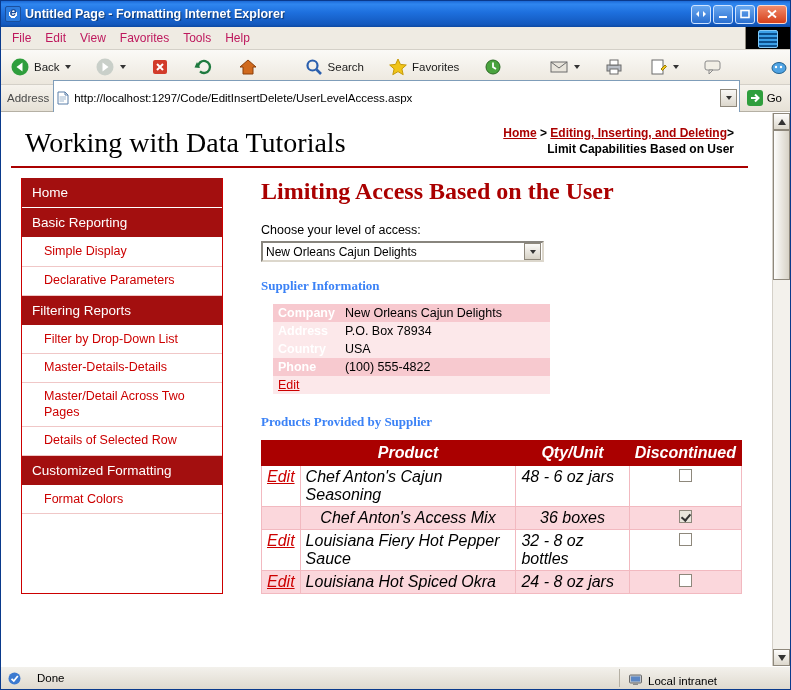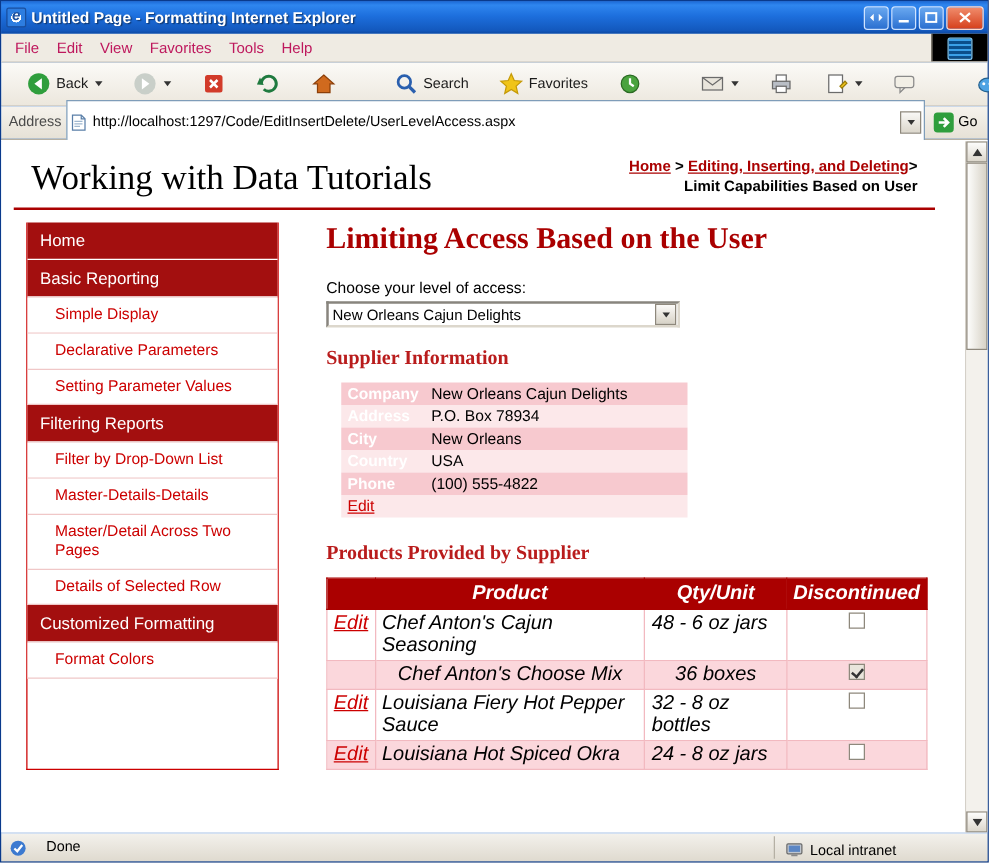--- a/index.html
+++ b/index.html
@@ -125,21 +125,21 @@
     border: 1px solid #7fc7f5;
     border-radius: 2px;
   }
 
   
   .toolbar {
     height: 34px;
     background: linear-gradient(to bottom, #fbfaf7, #ece7dd);
     display: flex;
     align-items: center;
-    padding: 0 16px;
+    padding: 0 5px;
     border-bottom: 1px solid #d4d0c8;
     flex: none;
     gap: 16px;
   }
   .tb-item {
     display: flex;
     align-items: center;
     gap: 4px;
     padding: 2px 4px;
     font-size: 11.5px;
@@ -386,23 +386,23 @@
     background: linear-gradient(to bottom, #fbfaf8, #d7d2c6);
     border: 1px solid #8e887c;
     display: flex;
     align-items: center;
     justify-content: center;
     box-sizing: border-box;
     flex: none;
   }
   h2.section-h2 {
     font-family: "Liberation Serif", serif;
-    font-size: 16px;
+    font-size: 13px;
     font-weight: bold;
-    color: #b91c1c;
+    color: #3b82f6;
     margin: 16px 0 10px 0;
   }
 
   table.detail {
     border-collapse: collapse;
     margin-bottom: 20px;
     font-size: 12.5px;
     margin-left: 12px;
   }
   table.detail td {
@@ -686,21 +686,20 @@
           </div>
         </div>
 
         <div class="layout">
 
           <div class="sidebar">
             <div class="nav-main">Home</div>
             <div class="nav-main">Basic Reporting</div>
             <div class="nav-sub">Simple Display</div>
             <div class="nav-sub">Declarative Parameters</div>
-            <div class="nav-sub">Setting Parameter Values</div>
             <div class="nav-main">Filtering Reports</div>
             <div class="nav-sub">Filter by Drop-Down List</div>
             <div class="nav-sub">Master-Details-Details</div>
             <div class="nav-sub">Master/Detail Across Two Pages</div>
             <div class="nav-sub">Details of Selected Row</div>
             <div class="nav-main">Customized Formatting</div>
             <div class="nav-sub">Format Colors</div>
           </div>
 
           <div class="main">
@@ -719,24 +718,20 @@
             <table class="detail">
               <tbody>
                   <tr class="alt">
                 <td class="hdr">Company</td>
                 <td class="val">New Orleans Cajun Delights</td>
               </tr>
               <tr class="norm">
                 <td class="hdr">Address</td>
                 <td class="val">P.O. Box 78934</td>
               </tr>
-              <tr class="alt">
-                <td class="hdr">City</td>
-                <td class="val">New Orleans</td>
-              </tr>
               <tr class="norm">
                 <td class="hdr">Country</td>
                 <td class="val">USA</td>
               </tr>
               <tr class="alt">
                 <td class="hdr">Phone</td>
                 <td class="val">(100) 555-4822</td>
               </tr>
               <tr>
                 <td class="cmd" colspan="2" style="background:#fce8ea">
@@ -757,21 +752,21 @@
                 <th style="width:100px">Discontinued</th>
               </tr>
               <tr class="r-even">
                 <td><a href="#" class="lnk">Edit</a></td>
                 <td>Chef Anton's Cajun Seasoning</td>
                 <td>48 - 6 oz jars</td>
                 <td class="center"><span class="chk"></span></td>
               </tr>
               <tr class="r-odd">
                 <td><a href="#" class="lnk"></a></td>
-                <td class="center">Chef Anton's Choose Mix</td>
+                <td class="center">Chef Anton's Access Mix</td>
                 <td class="center">36 boxes</td>
                 <td class="center"><span class="chk checked"></span></td>
               </tr>
               <tr class="r-even">
                 <td><a href="#" class="lnk">Edit</a></td>
                 <td>Louisiana Fiery Hot Pepper Sauce</td>
                 <td>32 - 8 oz bottles</td>
                 <td class="center"><span class="chk"></span></td>
               </tr>
               <tr class="r-odd">

